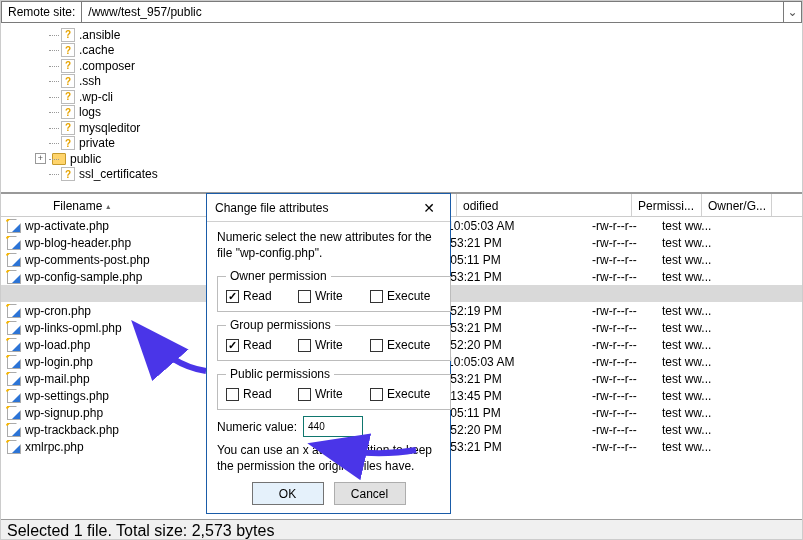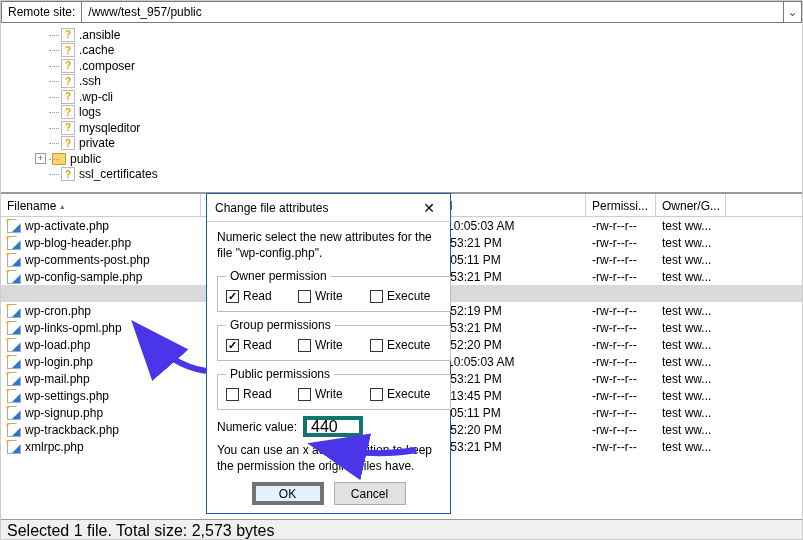--- a/index.html
+++ b/index.html
@@ -15,21 +15,21 @@
   
   .tree { height:170px; overflow:auto; background:#fff; border-bottom:1px solid #999; padding:4px 0 4px 60px; }
   .tree-line { display:flex; align-items:center; height:15.5px; gap:4px; position:relative; }
   .tree-line::before { content:""; position:absolute; left:-12px; top:50%; width:10px; border-top:1px dotted #999; }
   .plus { width:11px; height:11px; border:1px solid #999; display:flex; align-items:center; justify-content:center; font-size:9px; line-height:1; color:#555; background:#fff; margin-right:2px; }
   .q-icon   { width:14px; height:14px; background:#fff; border:1px solid #bbb; display:flex; align-items:center; justify-content:center; font-weight:bold; font-size:10px; color:#e6a300; }
   .folder-icon { width:14px; height:12px; background:#ffd46b; border:1px solid #c69a2b; border-radius:1px; }
 
   
   .filelist { position:relative; height:300px; overflow:hidden; border-top:1px solid #999; }
-  .header-row { display:flex; height:23px; background:#fff; border-bottom:1px solid #ccc; font-size:12px; }
+  .header-row { display:flex; height:23px; background:#fff; border-bottom:1px solid #ccc; font-size:12px;padding-left:46px; }
   .header-cell { border-right:1px solid #d0d0d0; padding:4px 6px 2px; display:flex; align-items:center; gap:4px; overflow:hidden; white-space:nowrap; }
   .header-cell .sort { font-size:8px; color:#666; }
   .col-name { width:200px; }
   .col-size { width:85px; }
   .col-type { width:125px; }
   .col-mod  { width:175px; }
   .col-perm { width:70px; }
   .col-own  { width:70px; }
   .rows { }
   .row { display:flex; height:17px; align-items:center; white-space:nowrap; }
@@ -50,25 +50,25 @@
   .close-btn { width:26px; height:20px; display:flex; align-items:center; justify-content:center; font-size:14px; }
   .dialog-body { padding:6px 10px 8px; font-size:12px; }
   .desc { margin:2px 0 8px; line-height:1.3; }
   fieldset { border:1px solid #bcbcbc; margin:0 0 6px; padding:6px 8px 8px; }
   legend { padding:0 4px; font-size:12px; }
   .perm-row { display:flex; gap:0; }
   .perm { display:flex; align-items:center; gap:4px; width:72px; }
   .cb { width:13px; height:13px; border:1px solid #333; display:flex; align-items:center; justify-content:center; font-size:11px; line-height:1; background:#fff; }
   .cb.checked::after { content:"✓"; color:#000; font-weight:bold; }
   .numrow { display:flex; align-items:center; gap:6px; margin:4px 0 6px; }
-  .num-input { width:60px; height:21px; border:4px solid #0f766e; padding:1px 4px; font-size:16px; background:#fff; outline:none; }
+  .num-input { width:60px; height:21px; border:1px solid #0f766e; padding:1px 4px; font-size:10px; background:#fff; outline:none; }
   .hint { line-height:1.3; margin-bottom:8px; }
   .btnrow { display:flex; justify-content:center; gap:10px; }
   .btn { width:72px; height:23px; border:1px solid #adadad; background:#e1e1e1; display:flex; align-items:center; justify-content:center; font-size:12px; }
-  .btn.primary { border:4px solid #737373; background:#e5f1fb; }
+  .btn.primary { border:1px solid #737373; background:#e5f1fb; }
 
   
   .arrow { position:absolute; pointer-events:none; }
   .arrow svg { overflow:visible; }
 </style>
 </head>
 <body>
 
 <div class="window">
 

